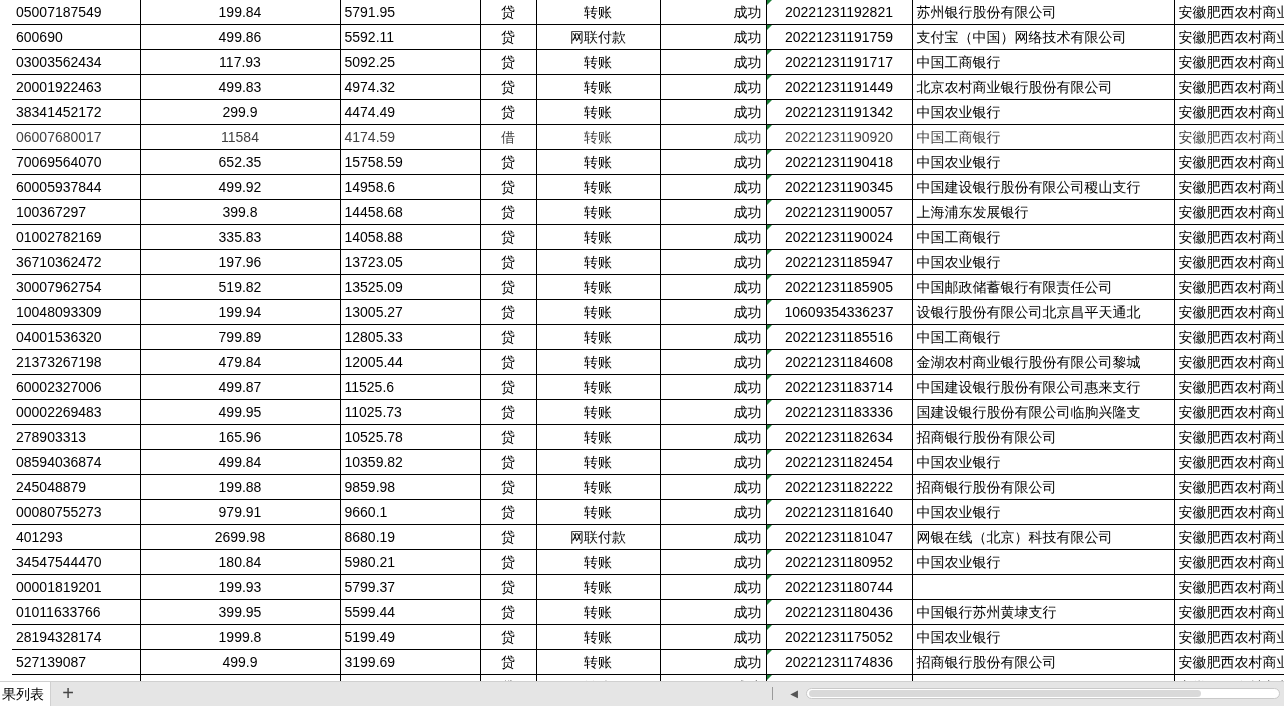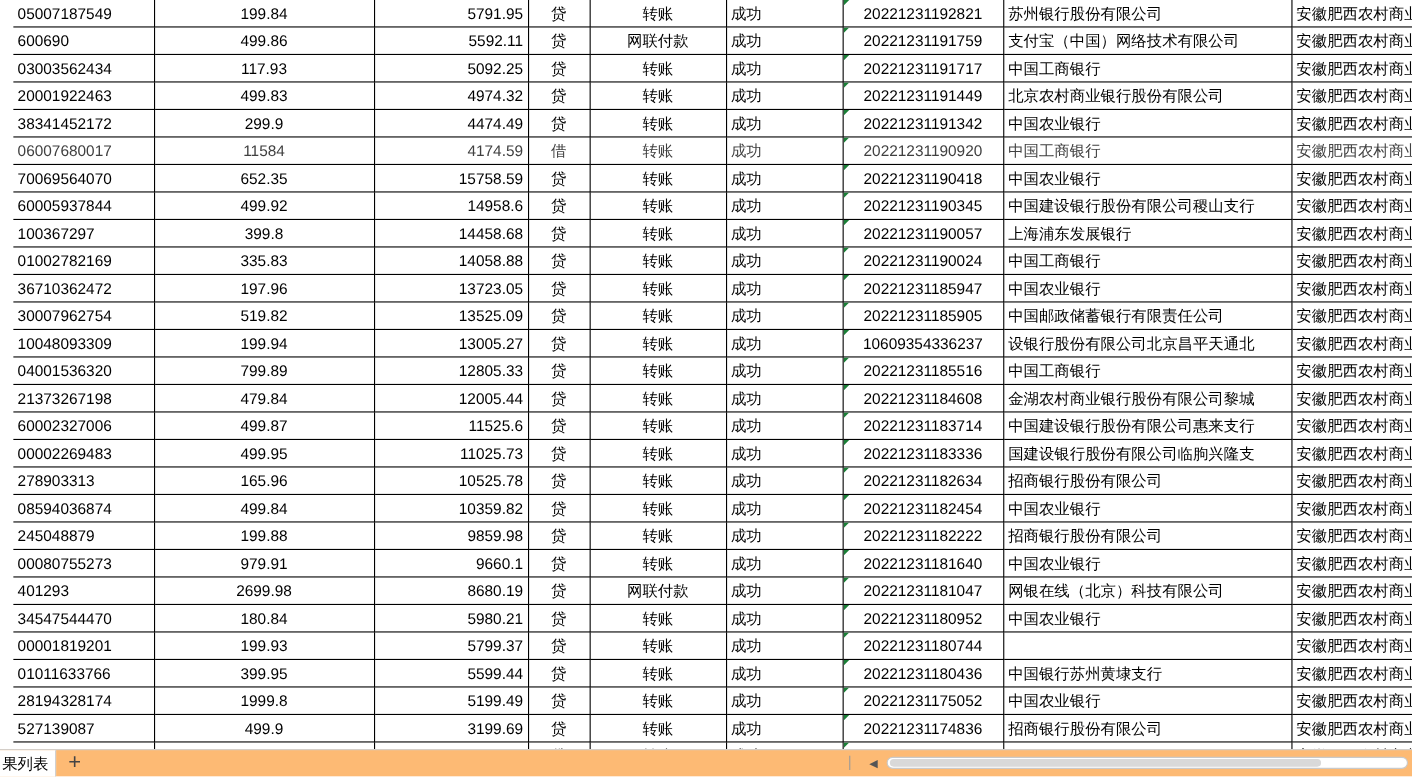--- a/index.html
+++ b/index.html
@@ -35,24 +35,24 @@
     line-height: 24px;
     padding: 0 4px;
     border-right: 1px solid #000;
     border-bottom: 1px solid #000;
     white-space: nowrap;
     overflow: hidden;
     vertical-align: middle;
   }
   .c-acct   { width: 128px; text-align: left; }
   .c-amt    { width: 200px; text-align: center; }
-  .c-bal    { width: 140px; text-align: right; margin-top: 12px; }
+  .c-bal    { width: 140px; text-align: left; margin-top: 12px; }
   .c-dc     { width: 56px;  text-align: center; }
   .c-type   { width: 124px; text-align: center; }
-  .c-stat   { width: 106px; text-align: left; margin-left: 43px; }
+  .c-stat   { width: 106px; text-align: right; margin-left: 43px; }
   .c-time   { width: 146px; text-align: center; position: relative; }
   .c-bank   { width: 262px; text-align: left; }
   .c-own    { width: 122px; text-align: center; border-right: none; }
 
   
   .c-time::before {
     content: "";
     position: absolute;
     left: 0; top: 0;
     width: 0; height: 0;
@@ -60,21 +60,21 @@
     border-bottom: 5px solid transparent;
   }
   tr.highlight td { color: #404040; }
 
   
   .tabbar {
     position: absolute;
     left: 0; bottom: 0;
     width: 1284px;
     height: 25px;
-    background: #fdba74;
+    background: #e5e5e5;
     border-top: 1px solid #d0d0d0;
     display: flex;
     align-items: center;
   }
   .sheet-tab {
     height: 25px;
     line-height: 25px;
     padding: 0 6px 0 2px;
     font-size: 14px;
     color: #000;

